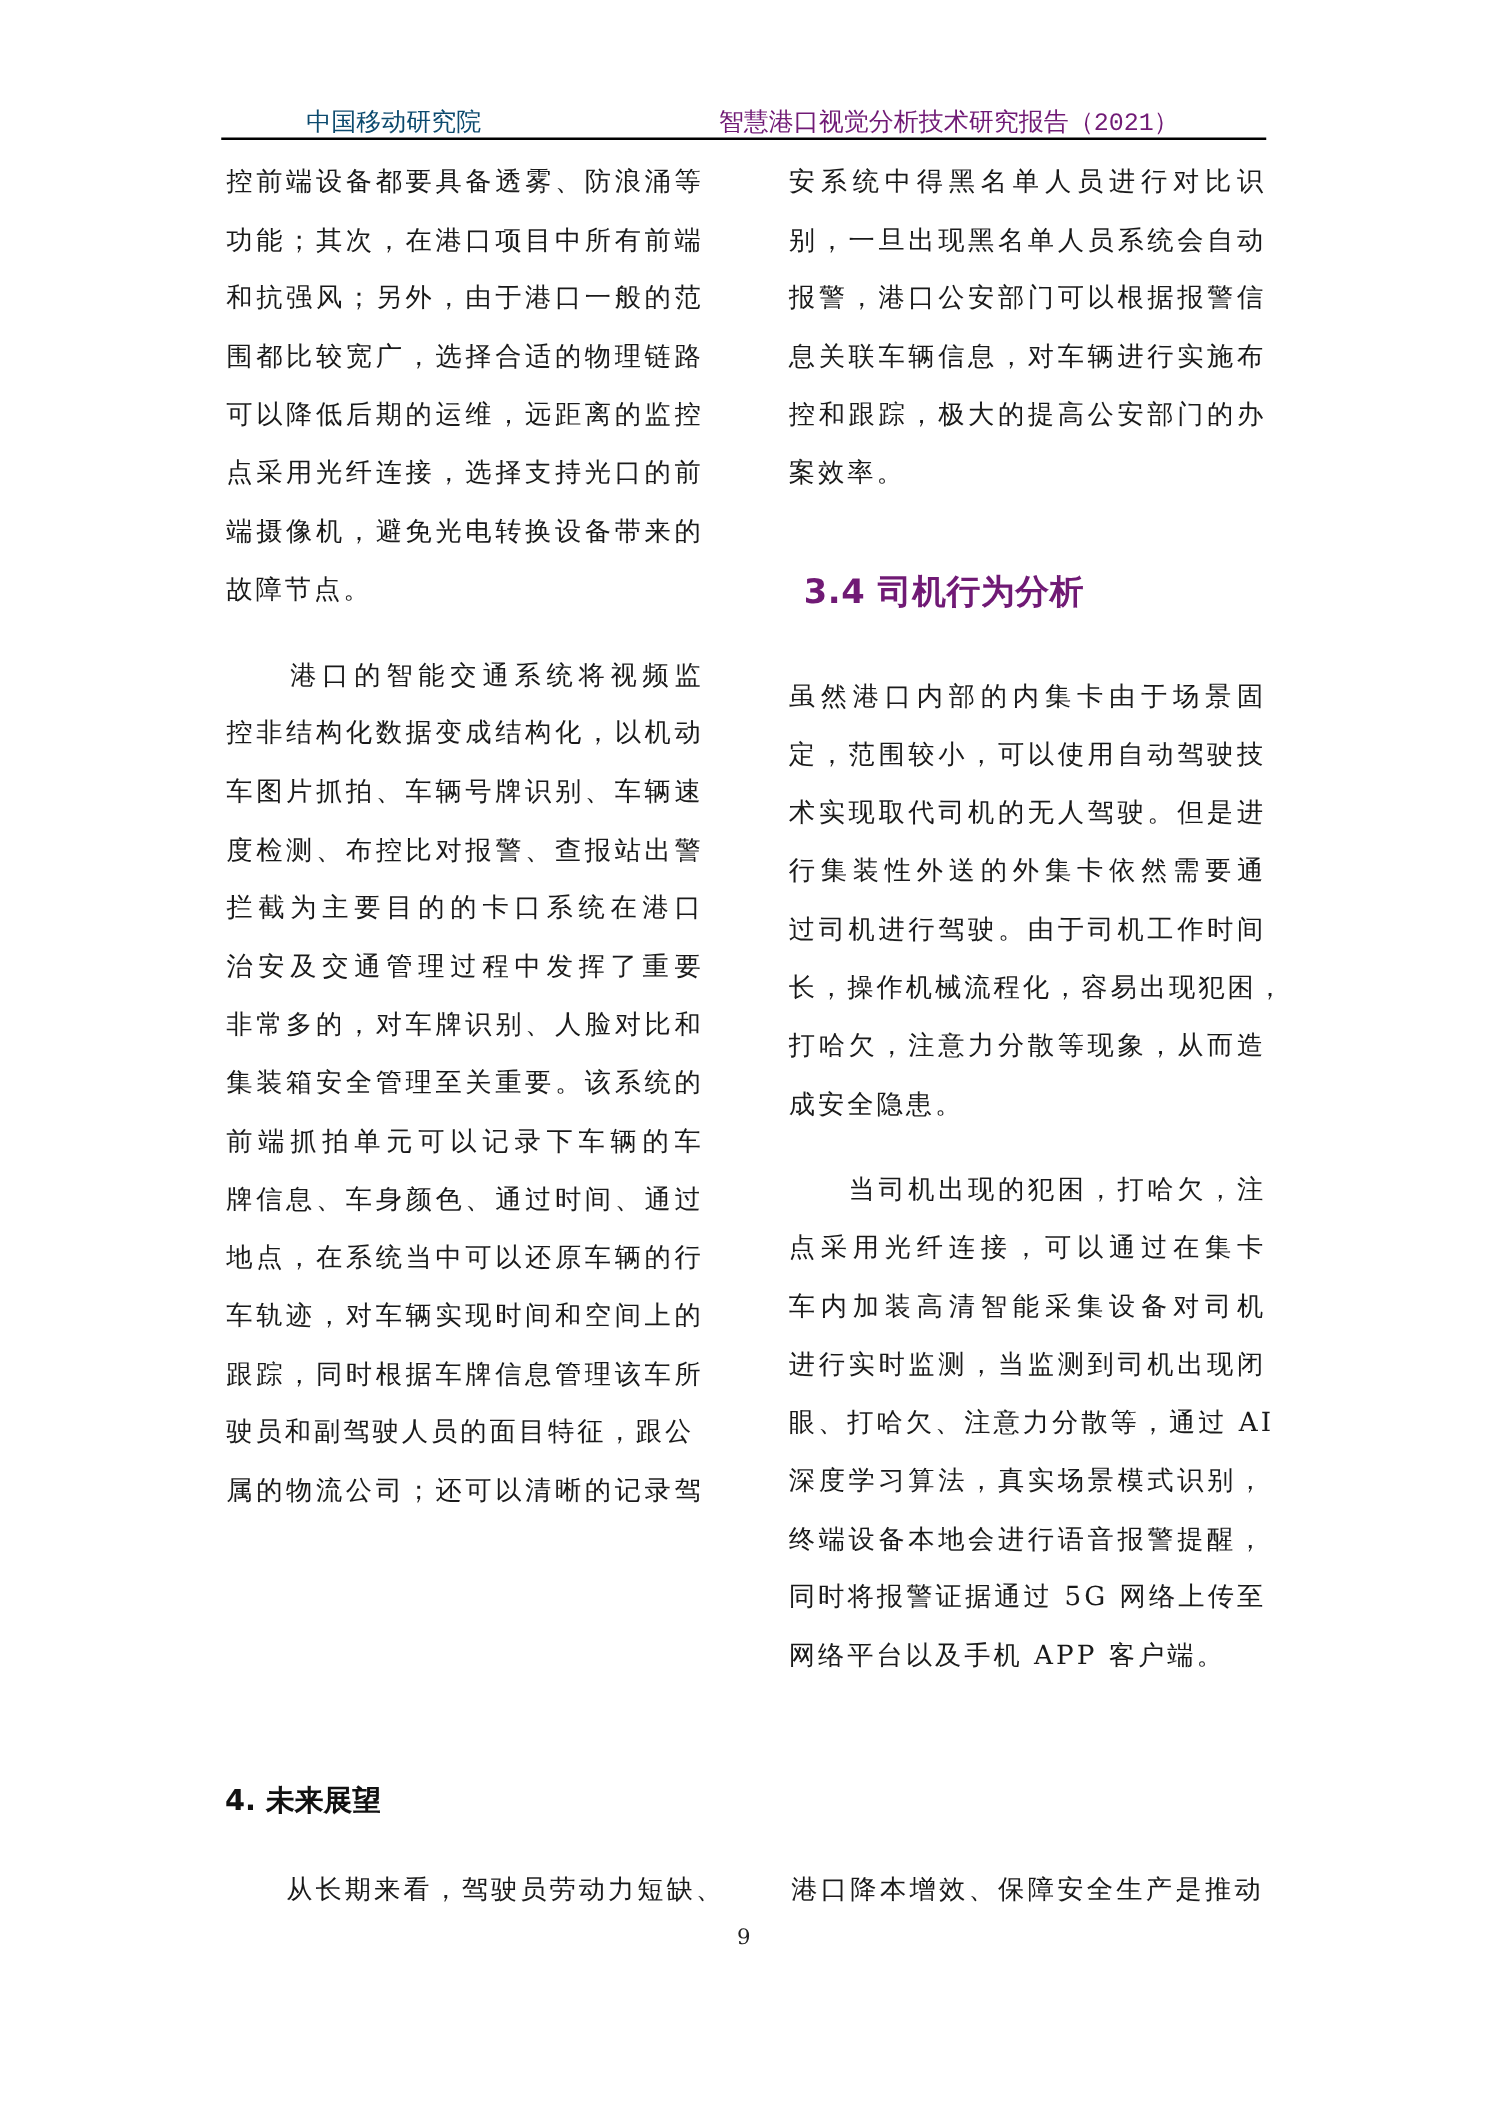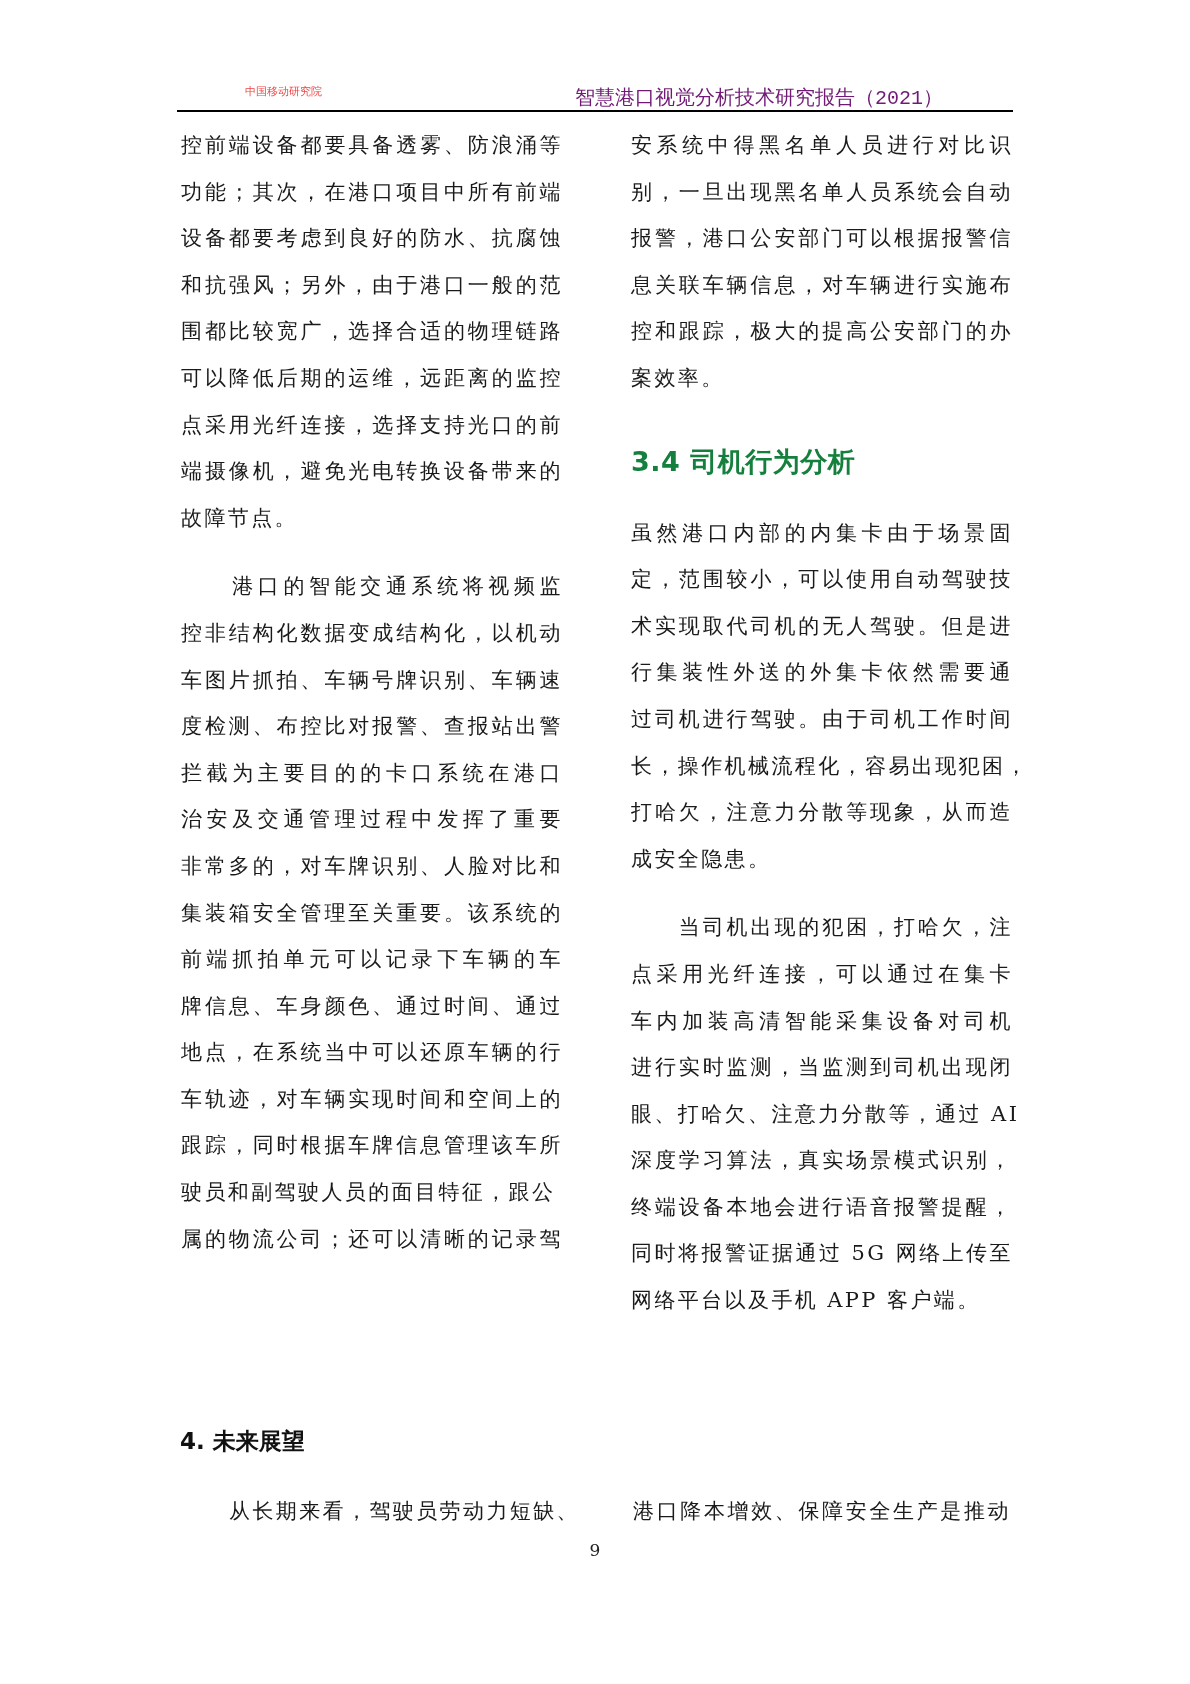--- a/index.html
+++ b/index.html
@@ -20,23 +20,23 @@
       left: 177px;
       top: 82px;
       width: 836px;
       height: 28px;
       border-bottom: 2px solid #000;
     }
     .header-left {
       position: absolute;
       left: 68px;
       top: 2px;
-      font-size: 11px;
+      font-size: 20px;
       letter-spacing: 0px;
-      color: #ef4444;
+      color: #0c4a6e;
     }
     .header-right {
       position: absolute;
       right: 70px;
       top: 2px;
       font-size: 20px;
       color: #701a75;
       font-family: Liberation Mono, monospace;
     }
     .col {
@@ -65,23 +65,23 @@
     .line.last {
       text-align-last: left;
     }
     .para-gap { height: 22px; }
     .heading-34 {
       font-family: "DejaVu Sans", "Liberation Sans", sans-serif;
       font-weight: bold;
       font-size: 27px;
       height: 40px;
       line-height: 40px;
-      margin: 0;
+      margin: 12px;
       letter-spacing: 0.5px;
-      color: #15803d;
+      color: #701a75;
     }
     .heading-4 {
       position: absolute;
       left: 180px;
       top: 1402px;
       font-family: "DejaVu Sans", "Liberation Sans", sans-serif;
       font-weight: bold;
       font-size: 23px;
       line-height: 40px;
       color: #111;
@@ -111,21 +111,20 @@
 
 <div class="page-header">
   <span class="header-left">中国移动研究院</span>
   <span class="header-right">智慧港口视觉分析技术研究报告（2021）</span>
 </div>
 
 <div class="col col-left">
   <div class="para" id="lp1">
       <span class="line">控前端设备都要具备透雾、防浪涌等</span>
       <span class="line">功能；其次，在港口项目中所有前端</span>
-      <span class="line">设备都要考虑到良好的防水、抗腐蚀</span>
       <span class="line">和抗强风；另外，由于港口一般的范</span>
       <span class="line">围都比较宽广，选择合适的物理链路</span>
       <span class="line">可以降低后期的运维，远距离的监控</span>
       <span class="line">点采用光纤连接，选择支持光口的前</span>
       <span class="line">端摄像机，避免光电转换设备带来的</span>
       <span class="line last">故障节点。</span>
     </div>
   <div class="para-gap"></div>
   <div class="para" id="lp2">
       <span class="line">　　港口的智能交通系统将视频监</span>

